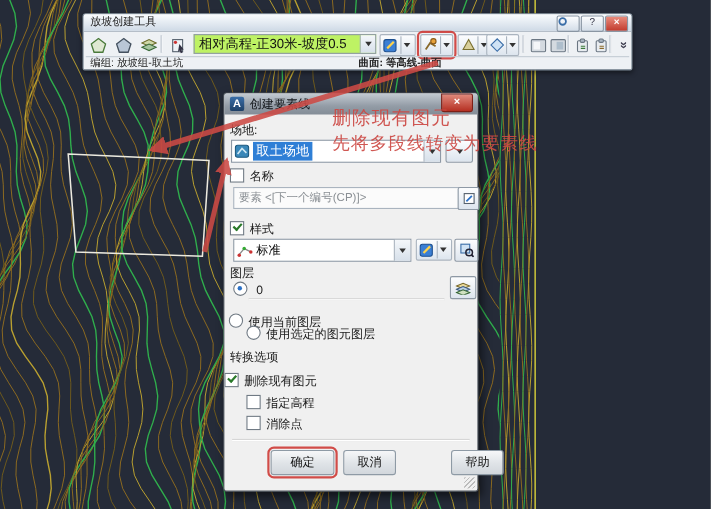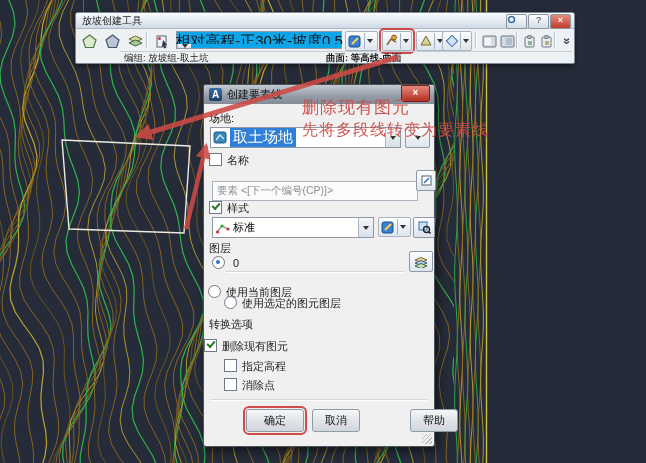--- a/index.html
+++ b/index.html
@@ -25,22 +25,22 @@
   .tbi{position:absolute;top:2px;width:18px;height:18px;display:flex;align-items:center;
        justify-content:center;border:1px solid transparent;border-radius:2px;}
   .tb-sep{position:absolute;top:3px;width:1px;height:16px;background:#b9c2cc;border-right:1px solid #fff;}
   .split{position:absolute;top:2px;height:18px;display:flex;align-items:center;
          border:1px solid #aab4bf;border-radius:2px;background:linear-gradient(#fcfdfe,#dde5ee);}
   .split .ic{width:18px;height:16px;display:flex;align-items:center;justify-content:center;}
   .split .ar{width:10px;height:16px;display:flex;align-items:center;justify-content:center;
              border-left:1px solid #aab4bf;}
   .dar{width:0;height:0;border-left:3px solid transparent;border-right:3px solid transparent;
        border-top:4px solid #333;}
-  .tb-combo{position:absolute;top:2px;height:16px;background:#0ea5e9;border:1px solid #8e99a5;
-            display:flex;align-items:center;font-size:15px;color:#111;flex-direction:column;}
+  .tb-combo{position:absolute;top:2px;height:16px;background:#bef264;border:1px solid #8e99a5;
+            display:flex;align-items:center;font-size:12px;color:#111;}
   .tb-combo .txt{flex:1;padding:0 4px;white-space:nowrap;overflow:hidden;}
   .tb-combo .ar{width:13px;align-self:stretch;display:flex;align-items:center;justify-content:center;
                 background:linear-gradient(#f4f7fa,#d7e0ea);border-left:1px solid #aab4bf;}
   .tb-status{position:absolute;left:0;top:38px;right:0;height:12px;font-size:9.5px;color:#222;}
   .tb-status .cell{position:absolute;top:0;height:11px;line-height:11px;padding-left:4px;
                    border-top:1px solid #c4ccd4;}
   .chev{font-size:12px;color:#445;transform:rotate(90deg);display:inline-block;font-weight:bold;}
 
   
   .annot-box{outline:2px solid rgba(206,62,57,.92);outline-offset:1px;}
@@ -58,21 +58,21 @@
   .dlg-close{position:absolute;right:4px;top:0;width:27px;height:15px;
              background:linear-gradient(#e0897b,#b52f22);border:1px solid #7e1f16;
              border-radius:0 2px 3px 3px;color:#fff;font-size:10px;font-weight:bold;
              text-align:center;line-height:13px;}
   .row{position:absolute;left:0;width:100%;font-size:11px;color:#1a1a1a;}
   .lbl{padding-left:5px;}
   .combo{position:absolute;height:19px;background:#fff;border:1px solid #8e99a5;
          display:flex;align-items:center;font-size:11px;}
   .combo .ar{width:14px;align-self:stretch;display:flex;align-items:center;justify-content:center;
              background:linear-gradient(#f4f7fa,#d7e0ea);border-left:1px solid #aab4bf;}
-  .sitesel{background:#2f7fd6;color:#fff;padding:0 3px;font-size:15px;white-space:nowrap;}
+  .sitesel{background:#2f7fd6;color:#fff;padding:0 3px;font-size:12px;white-space:nowrap;}
   .sqbtn{position:absolute;height:19px;border:1px solid #8e99a5;border-radius:2px;
          background:linear-gradient(#fcfdfe,#dde5ee);display:flex;align-items:center;justify-content:center;}
   .txtin{position:absolute;height:18px;background:#fbfbfb;border:1px solid #aab4bf;
          font-size:10.5px;color:#8a8f94;display:flex;align-items:center;padding-left:4px;
          white-space:nowrap;overflow:hidden;}
   .cb{display:inline-block;width:11px;height:11px;border:1px solid #707a84;background:#fff;
       vertical-align:-2px;margin-right:5px;position:relative;}
   .cb.on::after{content:"";position:absolute;left:2px;top:1px;width:6px;height:3px;
       border-left:2px solid #2a7a2a;border-bottom:2px solid #2a7a2a;transform:rotate(-48deg);}
   .rb{display:inline-block;width:11px;height:11px;border:1px solid #707a84;border-radius:50%;
@@ -318,21 +318,21 @@
             <path d="M5 8 h4 M5 10 h4" stroke="#8a6a2a"></path>
           </svg>
       </div>
       <div class="tb-sep" style="left:478px"></div>
       <div class="tbi" style="left:481px">
         <span class="chev">»</span>
       </div>
     </div>
 
     <div class="tb-status">
-      <span class="cell" style="left:2px;width:240px;margin-left:42px;">编组: 放坡组-取土坑</span>
+      <span class="cell" style="left:2px;width:240px;">编组: 放坡组-取土坑</span>
       <span class="cell" style="left:246px;right:2px;font-weight:bold;">曲面: 等高线-曲面</span>
     </div>
   </div>
 
   <div class="dialog">
     <div class="dlg-title">
       <span class="dlg-logo">A</span>
       <span>创建要素线</span>
     </div>
     <div class="dlg-close">×</div>
@@ -348,21 +348,21 @@
           <span class="dar"></span>
         </span>
     </div>
     <div class="sqbtn" style="left:201px;top:42px;width:23px;">
         <span class="dar"></span>
       </div>
 
     <div class="row lbl" style="top:68px">
       <span class="cb"></span><span>名称</span>
     </div>
-    <div class="txtin" style="left:8px;top:96px;width:200px;">要素 &lt;[下一个编号(CP)]&gt;</div>
+    <div class="txtin" style="left:8px;top:85px;width:200px;">要素 &lt;[下一个编号(CP)]&gt;</div>
     <div class="sqbtn" style="left:212px;top:85px;width:18px;">
       <svg width="11" height="11">
           <rect x="1" y="1" width="9" height="9" fill="#fff" stroke="#55616d"></rect>
           <path d="M3 8 L8 3" stroke="#2c72c8" stroke-width="1.6"></path>
         </svg>
     </div>
 
     <div class="row lbl" style="top:116px">
       <span class="cb on"></span><span>样式</span>
     </div>

